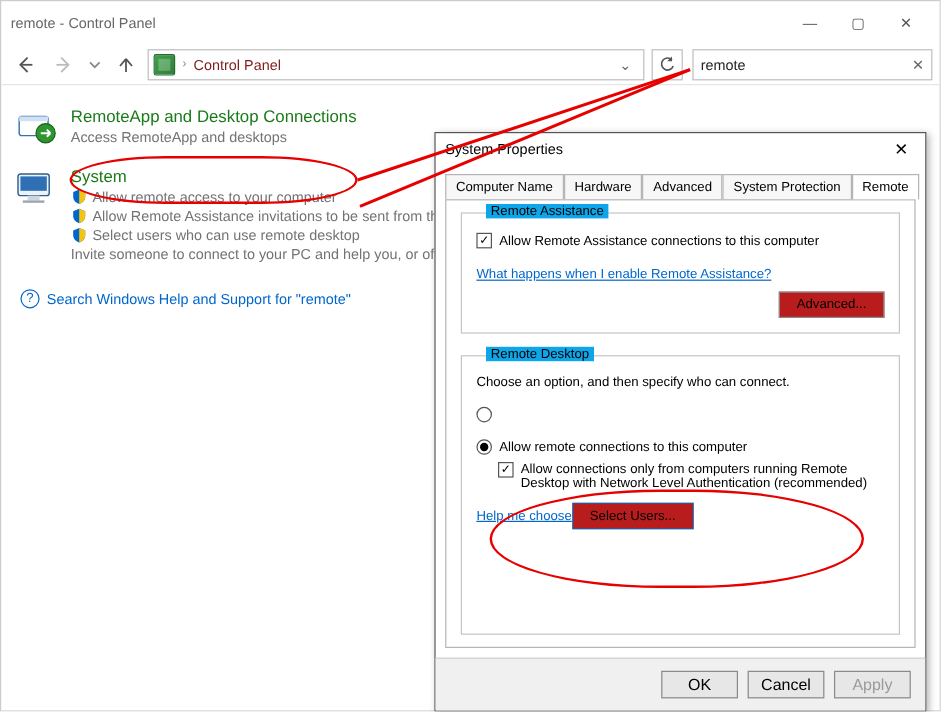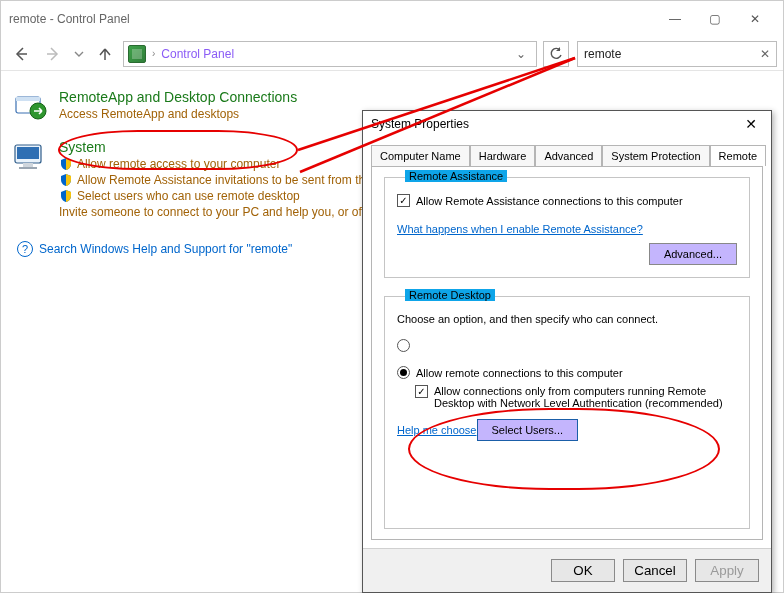--- a/index.html
+++ b/index.html
@@ -8,56 +8,56 @@
 
 .cp-window { position: absolute; left: 0; top: 0; width: 784px; height: 593px; background: #fff; border: 1px solid #ccc; }
 .cp-titlebar { height: 28px; display: flex; align-items: center; padding: 18px 8px; color: #666; font-size: 12px; }
 .cp-titlebar .spacer { flex: 1; }
 .cp-titlebar .winbtn { width: 40px; height: 24px; display: flex; align-items: center; justify-content: center; color: #555; }
 .cp-toolbar { height: 34px; display: flex; align-items: center; padding: 0 6px; gap: 4px; border-bottom: 1px solid #e5e5e5; }
 .navbtn { width: 28px; height: 26px; display: flex; align-items: center; justify-content: center; color: #777; }
 .addr { flex: 1; height: 26px; border: 1px solid #bdbdbd; display: flex; align-items: center; padding: 0 4px; gap: 6px; }
 .addr .cp-icon { width: 18px; height: 18px; background: linear-gradient(135deg,#3fa24a,#2f7e39); border: 1px solid #2a6b31; border-radius: 2px; position: relative; }
 .addr .cp-icon::after { content: ""; position: absolute; inset: 3px; background: #fff; opacity: .25; }
-.addr .crumb { color: #8b5cf6; }
+.addr .crumb { color: #7f1d1d; }
 .addr .chev { color: #888; font-size: 10px; }
 .addr .spacer { flex: 1; }
 .addr .drop { color: #666; padding: 0 6px; }
 .refreshbtn { width: 26px; height: 26px; border: 1px solid #bdbdbd; display: flex; align-items: center; justify-content: center; color: #555; margin-left: 2px; }
 .searchbox { width: 200px; height: 26px; border: 1px solid #bdbdbd; display: flex; align-items: center; padding: 0 6px; margin-left: 4px; color: #222; }
 .searchbox .queryval { flex: 1; }
 .searchbox .searchclear { color: #666; }
 .cp-body { padding: 18px 12px; }
 .result { display: flex; gap: 12px; margin-bottom: 16px; }
 .result .bigicon { width: 34px; height: 34px; flex-shrink: 0; }
 .result .lines { display: flex; flex-direction: column; gap: 2px; }
 .result .title { color: #1a7a1a; font-size: 14px; font-weight: 400; }
 .subline { display: flex; align-items: center; gap: 4px; }
 .subline .shield { width: 14px; height: 14px; }
-.link { color: #a16207; cursor: pointer; }
+.link { color: #737373; cursor: pointer; }
 .hint { display: flex; align-items: center; gap: 6px; margin-top: 22px; margin-left: 4px; color: #0066cc; }
 .hint .qicon { width: 16px; height: 16px; border: 1.5px solid #0066cc; border-radius: 50%; display: flex; align-items: center; justify-content: center; font-size: 11px; color: #0066cc; }
 
 
 .dlg { position: absolute; left: 362px; top: 110px; width: 410px; height: 483px; background: #fff; border: 1px solid #555; box-shadow: 2px 2px 6px rgba(0,0,0,.3); display: flex; flex-direction: column; }
 .dlg-titlebar { height: 26px; display: flex; align-items: center; padding: 0 8px; font-size: 12px; }
 .dlg-titlebar .spacer { flex: 1; }
 .dlg-titlebar .close { font-size: 14px; padding: 2px 6px; }
 .dlg-tabs { display: flex; padding: 8px 8px 0 8px; gap: 0; font-size: 11px; align-items: flex-end; }
 .tab { padding: 4px 8px; border: 1px solid #b5b5b5; border-bottom: none; background: #f7f7f7; color: #000; white-space: nowrap; }
 .tab.active { background: #fff; position: relative; z-index: 2; }
 .dlg-content { border: 1px solid #b5b5b5; margin: 0 8px 8px 8px; padding: 10px 12px; flex: 1; position: relative; background: #fff; display: flex; flex-direction: column; gap: 18px; }
 .group { border: 1px solid #c5c5c5; padding: 16px 12px 12px 12px; font-size: 11px; position: relative; }
 .group .legend { position: absolute; top: -8px; left: 20px; background: #0ea5e9; padding: 0 4px; }
 .row { display: flex; align-items: center; gap: 6px; margin-bottom: 6px; }
 .chk { width: 13px; height: 13px; border: 1px solid #555; display: inline-flex; align-items: center; justify-content: center; font-size: 10px; line-height: 1; background: #fff; }
 .radio { width: 13px; height: 13px; border: 1px solid #555; border-radius: 50%; display: inline-flex; align-items: center; justify-content: center; background: #fff; }
 .radio.sel::after { content: ""; width: 7px; height: 7px; border-radius: 50%; background: #000; }
 .dlg-link { color: #0066cc; text-decoration: underline; cursor: pointer; }
-.advbtn, .selbtn { height: 22px; border: 1px solid #888; background: #c4b5fd; padding: 0 14px; font-size: 11px; }
+.advbtn, .selbtn { height: 22px; border: 1px solid #888; background: #b91c1c; padding: 0 14px; font-size: 11px; }
 .advwrap { display: flex; justify-content: flex-end; margin-top: 8px; }
 .selwrap { display: flex; justify-content: flex-start; align-items: center; margin-top: 10px; }
 .dlg-buttons { display: flex; justify-content: flex-end; gap: 8px; padding: 10px 12px; background: #f0f0f0; border-top: 1px solid #d0d0d0; font-size: 11px; }
 .dlg-buttons button { height: 23px; width: 64px; border: 1px solid #8a8a8a; background: #e7e7e7; }
 .dlg-buttons button.disabled { color: #9a9a9a; }
 
 
 .anno { position: absolute; pointer-events: none; }
 .anno-oval { border: 2.5px solid #e60000; border-radius: 50%; }
 

